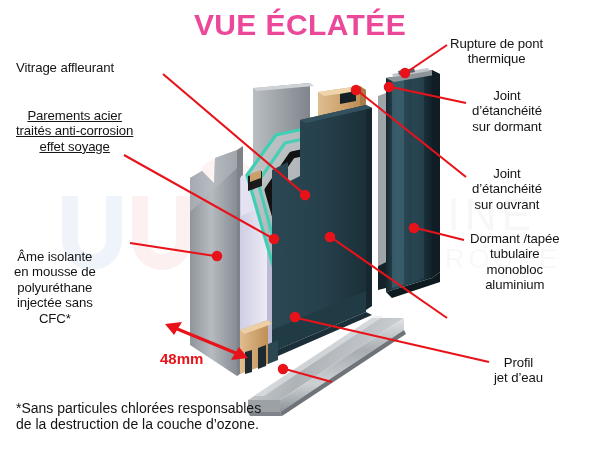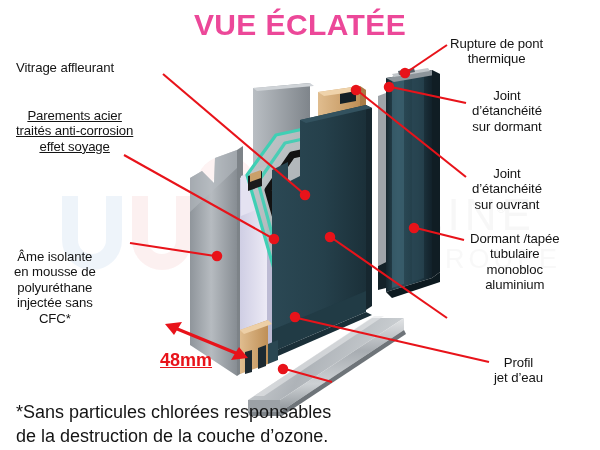--- a/index.html
+++ b/index.html
@@ -46,31 +46,30 @@
     font-weight: bold;
     color: #ec4899;
     letter-spacing: 0.4px;
     font-family: "Liberation Sans", sans-serif;
   }
   #dim-48mm {
     position: absolute;
     left: 160px;
     top: 350px;
     color: #e8131a;
-    font-size: 18px;
+    font-size: 15px;
     font-weight: bold;
     letter-spacing: 0px;
-    text-decoration: underline;
   }
   #footnote {
     position: absolute;
     left: 16px;
     top: 400px;
-    font-size: 18px;
-    line-height: 24px;
+    font-size: 14px;
+    line-height: 16px;
     color: #141414;
     font-weight: 400;
     white-space: pre-line;
   }
   .lp-vitrage   { left: 16px;  top: 60px;  }
   .lp-parements { left: 16px;  top: 108px; text-decoration: underline; }
   .lp-ame       { left: 14px;  top: 238px; margin-top: 11px; }
   .lp-rupture   { left: 450px; top: 36px;  }
   .lp-jdormant  { left: 472px; top: 88px;  }
   .lp-jouvrant  { left: 472px; top: 166px; }

